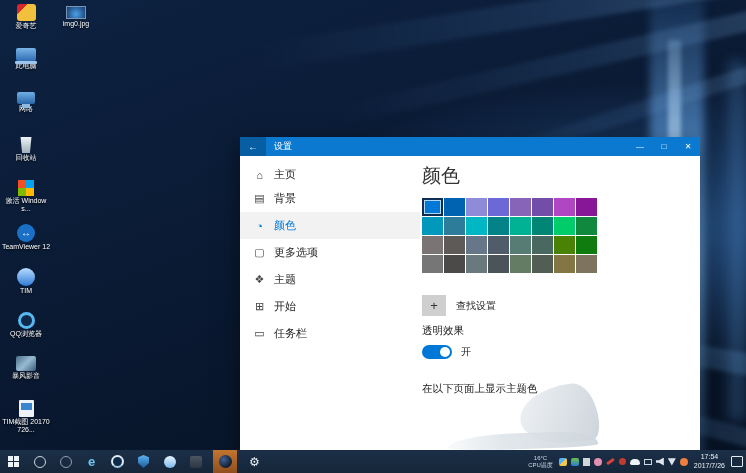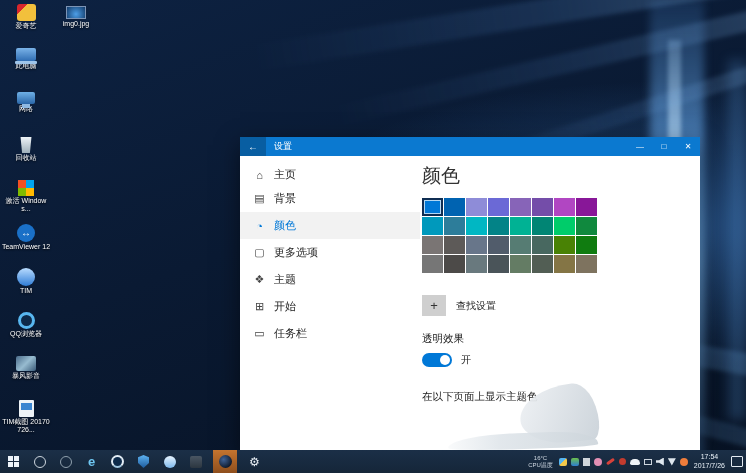--- a/index.html
+++ b/index.html
@@ -76,21 +76,21 @@
   .navitem.selected .gly{color:#0078d7;}
   .mainpane{flex:1;padding:7px 0 0 2px;overflow:hidden;}
   .mainpane h1{font-size:19px;font-weight:400;color:#333;}
   .palette{margin-top:9px;display:grid;grid-template-columns:repeat(8,21px);grid-auto-rows:18px;gap:1px;width:176px;}
   .cell{cursor:pointer;}
   .cell.sel{box-shadow:inset 0 0 0 2px #0f2d52, inset 0 0 0 3px rgba(255,255,255,.7);}
   .customrow{margin-top:22px;display:flex;align-items:center;gap:10px;}
   .plusbtn{width:24px;height:21px;border:none;background:#cfcfcf;color:#333;font-size:13px;line-height:18px;cursor:pointer;}
   .customrow span{font-size:10px;color:#222;}
   .mainpane h2{margin-top:26px;font-size:14.5px;font-weight:400;color:#333;}
-  .translabel{margin-top:16px;font-size:10.5px;color:#222;font-family:Liberation Mono, monospace;}
+  .translabel{margin-top:8px;font-size:10.5px;color:#222;font-family:Liberation Mono, monospace;}
   .togglerow{margin-top:7px;display:flex;align-items:center;gap:9px;}
   .toggle{width:30px;height:14px;border-radius:7px;background:#0078d7;position:relative;cursor:pointer;}
   .knob{position:absolute;right:2px;top:2px;width:10px;height:10px;border-radius:50%;background:#fff;}
   .togglerow span{font-size:10px;color:#222;}
   .surflabel{margin-top:23px;font-size:10.5px;color:#222;}
 
   
   .wm1{position:absolute;left:520px;top:385px;width:78px;height:58px;z-index:6;opacity:.93;
     background:linear-gradient(115deg,#eef1f4,#c9d1d8);border-radius:70% 30% 10% 60%/55% 70% 30% 45%;transform:rotate(-6deg);}
   .wm2{position:absolute;left:448px;top:433px;width:150px;height:16px;z-index:6;opacity:.9;

